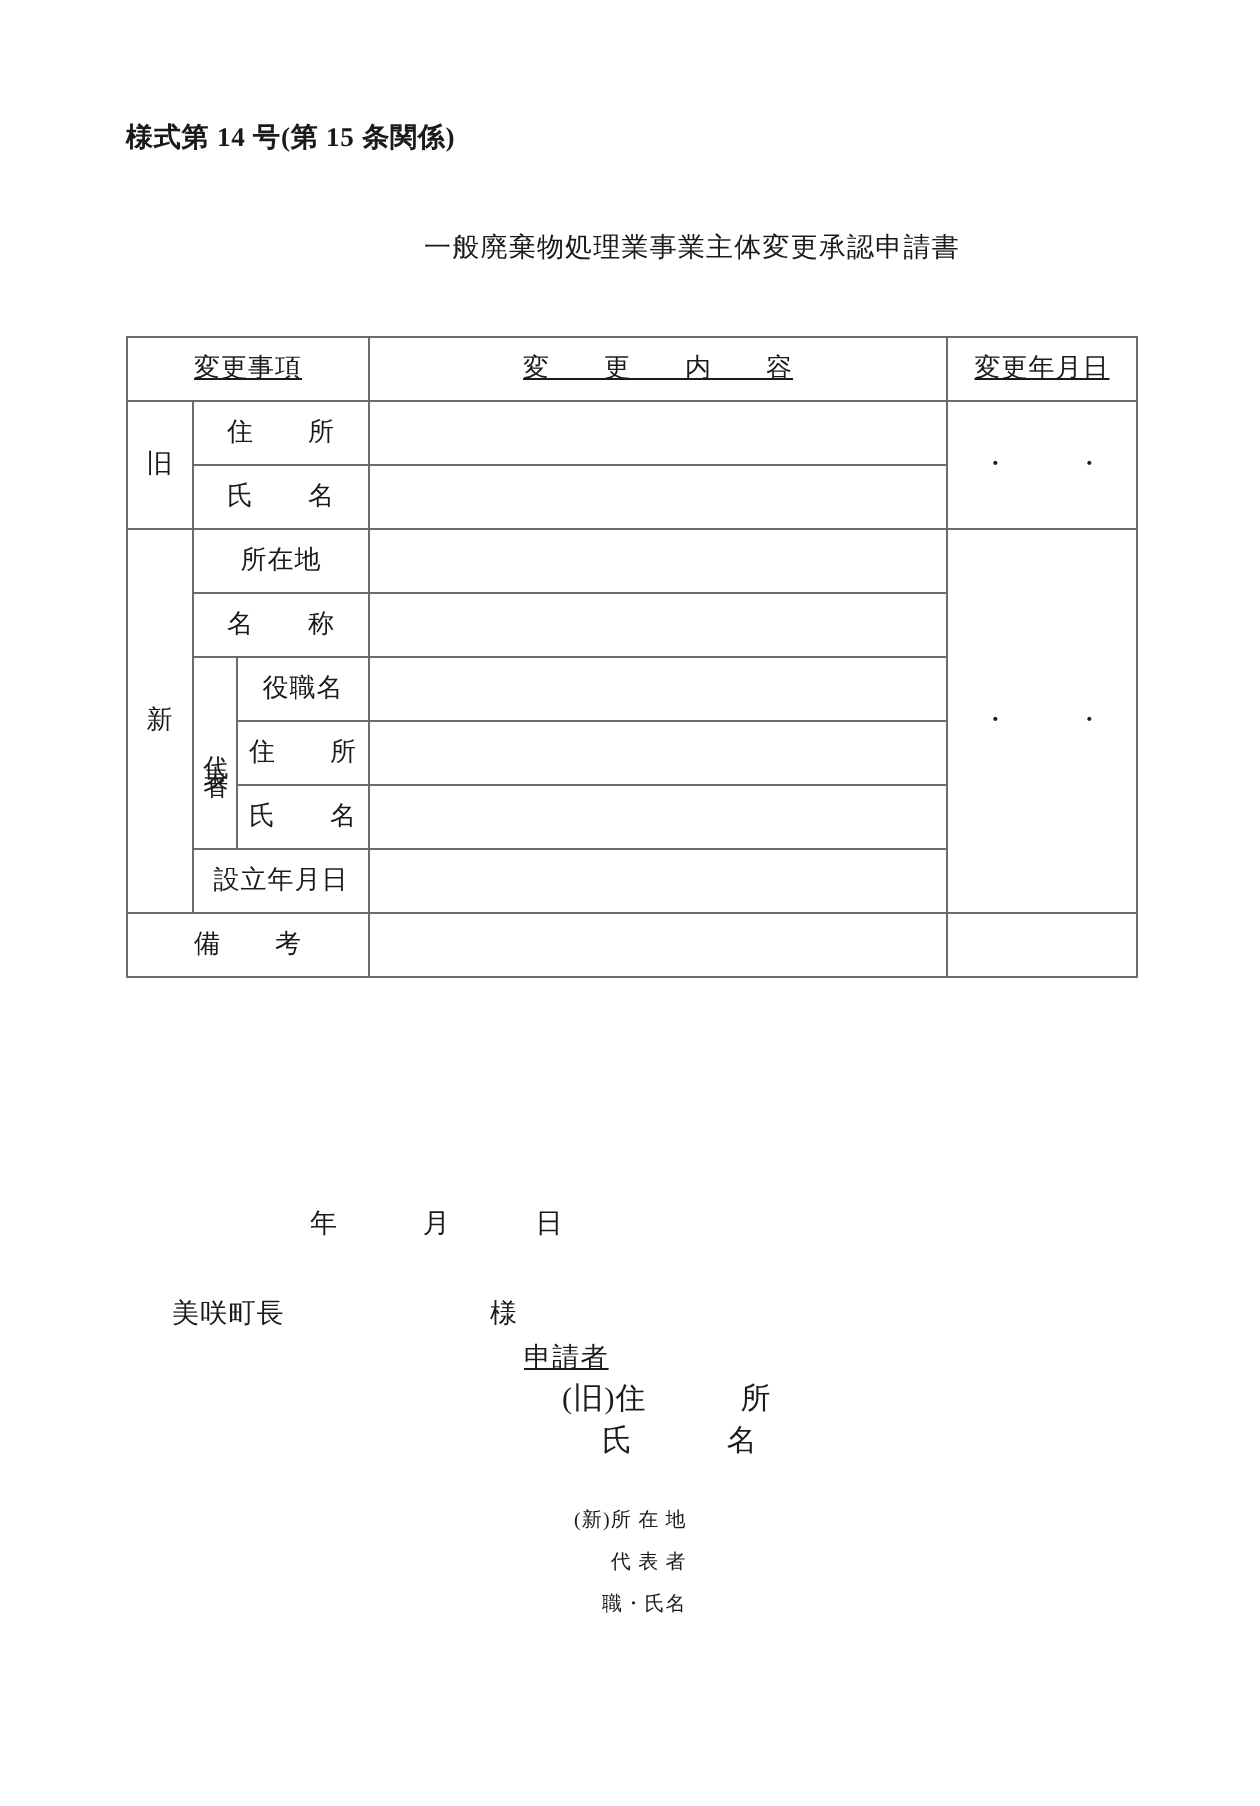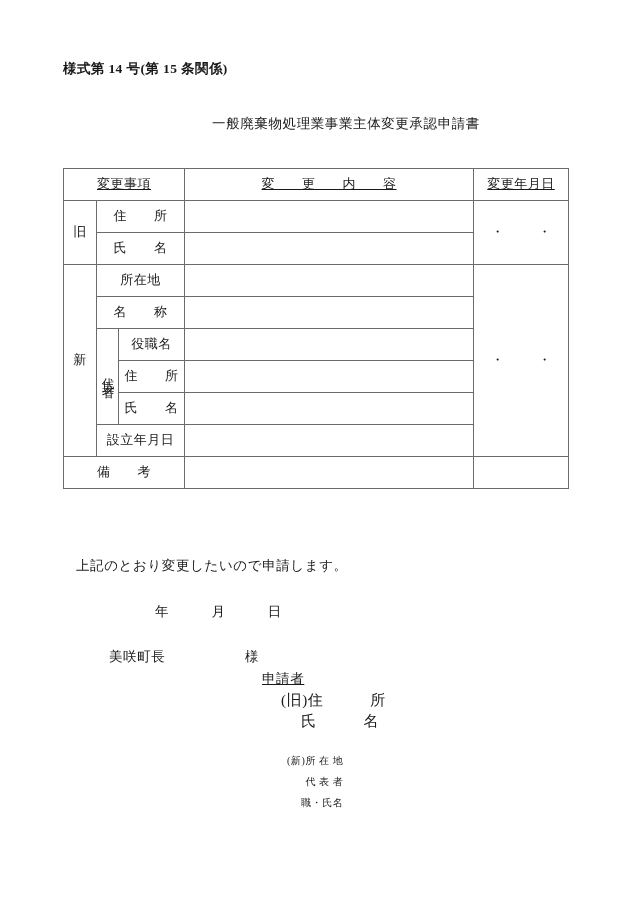--- a/index.html
+++ b/index.html
@@ -128,21 +128,20 @@
     white-space: nowrap;
     text-align: center;
   }
   .addressee {
     position: absolute;
     left: 86px;
     top: 648px;
     font-size: 13.5px;
     letter-spacing: 0.6px;
     white-space: nowrap;
-    margin-left: 23px;
   }
   .sama {
     position: absolute;
     left: 245px;
     top: 648px;
     font-size: 13.5px;
     white-space: nowrap;
   }
   .applicant-label {
     position: absolute;
@@ -250,21 +249,20 @@
       </tr>
 
       <tr>
         <td class="remarks-cell" colspan="3">備　　考</td>
         <td class="remarks-cell"></td>
         <td class="remarks-cell"></td>
       </tr>
     </tbody>
   </table>
 
-  <div class="statement">上記のとおり変更したいので申請します。</div>
 
   <div class="date-line">年　　　月　　　日</div>
 
   <div class="addressee">美咲町長</div>
   <div class="sama">様</div>
 
   <div class="applicant-label">申請者</div>
 
   <div class="old-block">
     <span class="blk-line">(旧)住　　　所</span>

